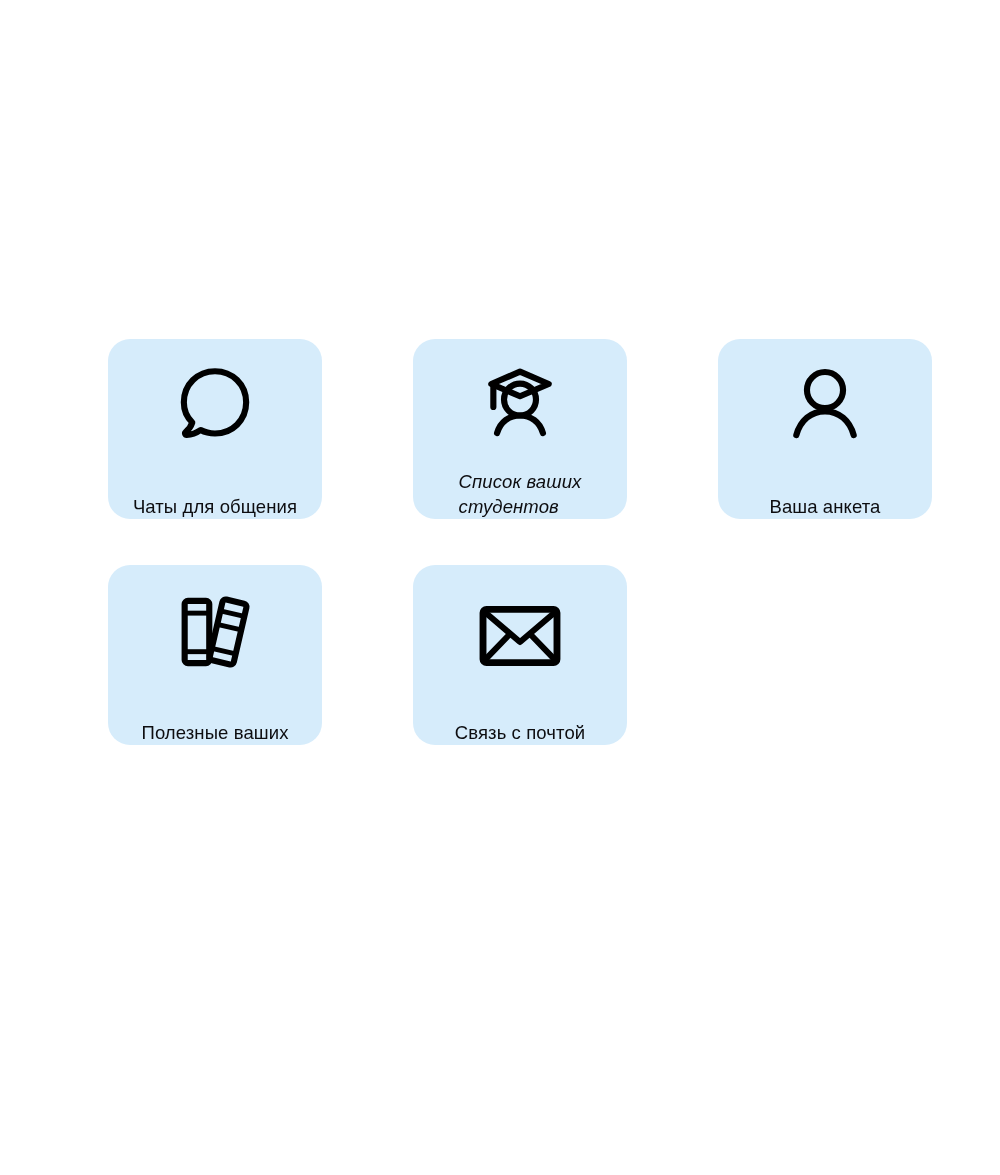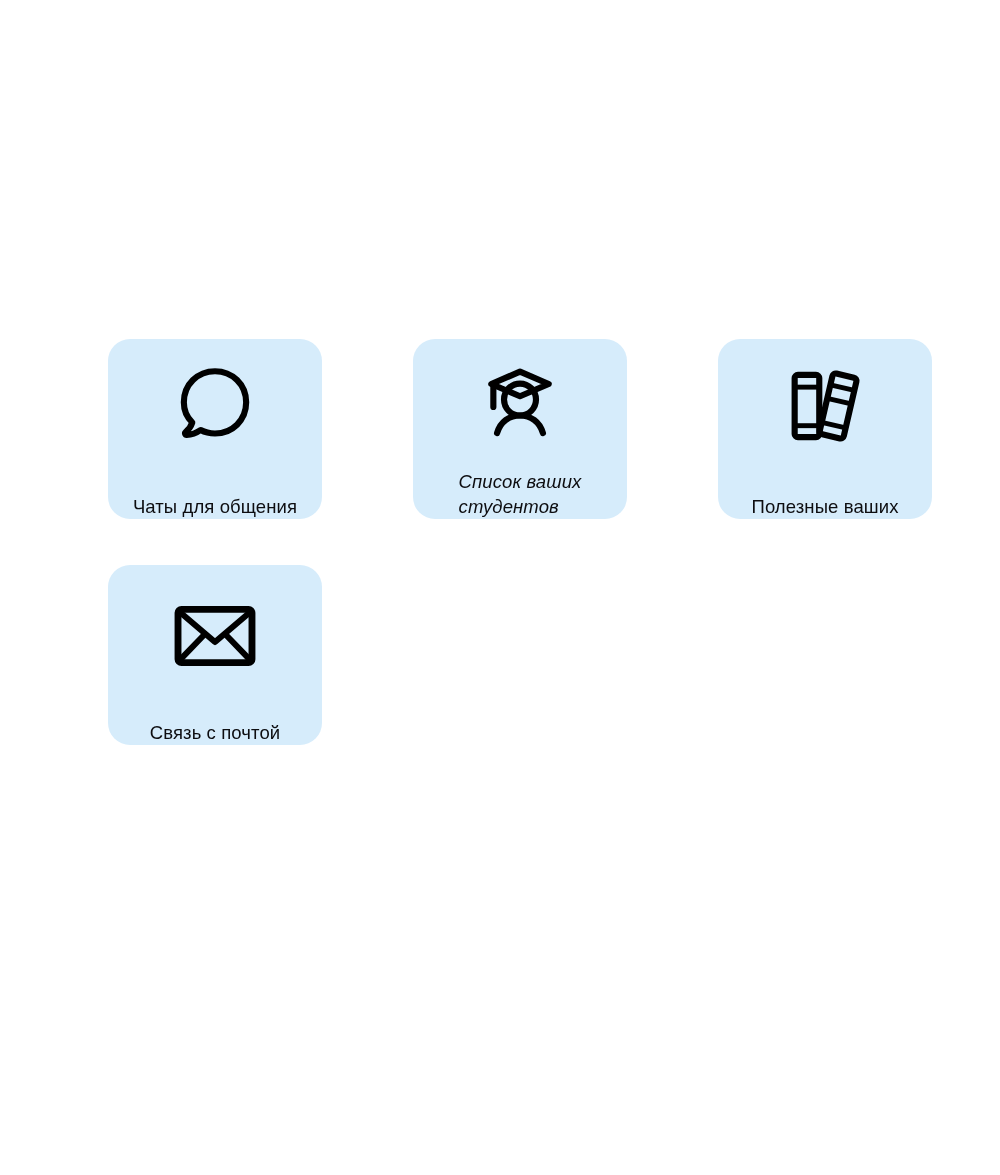--- a/index.html
+++ b/index.html
@@ -115,20 +115,29 @@
 
           <path d="M50 13 L85 28 L50 43 L15 28 Z" stroke="#000000" stroke-width="7.5" stroke-linejoin="round"></path>
 
           <path d="M17.5 29.5 L17.5 56" stroke="#000000" stroke-width="7.5" stroke-linecap="round"></path>
         </svg>
       </div>
       <div class="card-label left-lines">Список ваших
 студентов</div>
     </div>
 
+    <div class="card card-profile">
+      <div class="card-icon">
+        <svg viewBox="0 0 100 100" fill="none" xmlns="http://www.w3.org/2000/svg">
+          <circle cx="50" cy="33" r="22" stroke="#000000" stroke-width="7.5"></circle>
+          <path d="M15 88 C20 70 33 59 50 59 C67 59 80 70 85 88" stroke="#000000" stroke-width="7.5" stroke-linecap="round"></path>
+        </svg>
+      </div>
+      <div class="card-label">Ваша анкета</div>
+    </div>
 
 
     <div class="card card-files">
       <div class="card-icon">
         <svg viewBox="0 0 100 100" fill="none" xmlns="http://www.w3.org/2000/svg">
 
           <rect x="13" y="12" width="30" height="76" rx="4" stroke="#000000" stroke-width="7.5" stroke-linejoin="round"></rect>
           <path d="M13 27 L43 27" stroke="#000000" stroke-width="6"></path>
           <path d="M13 74 L43 74" stroke="#000000" stroke-width="6"></path>
 

